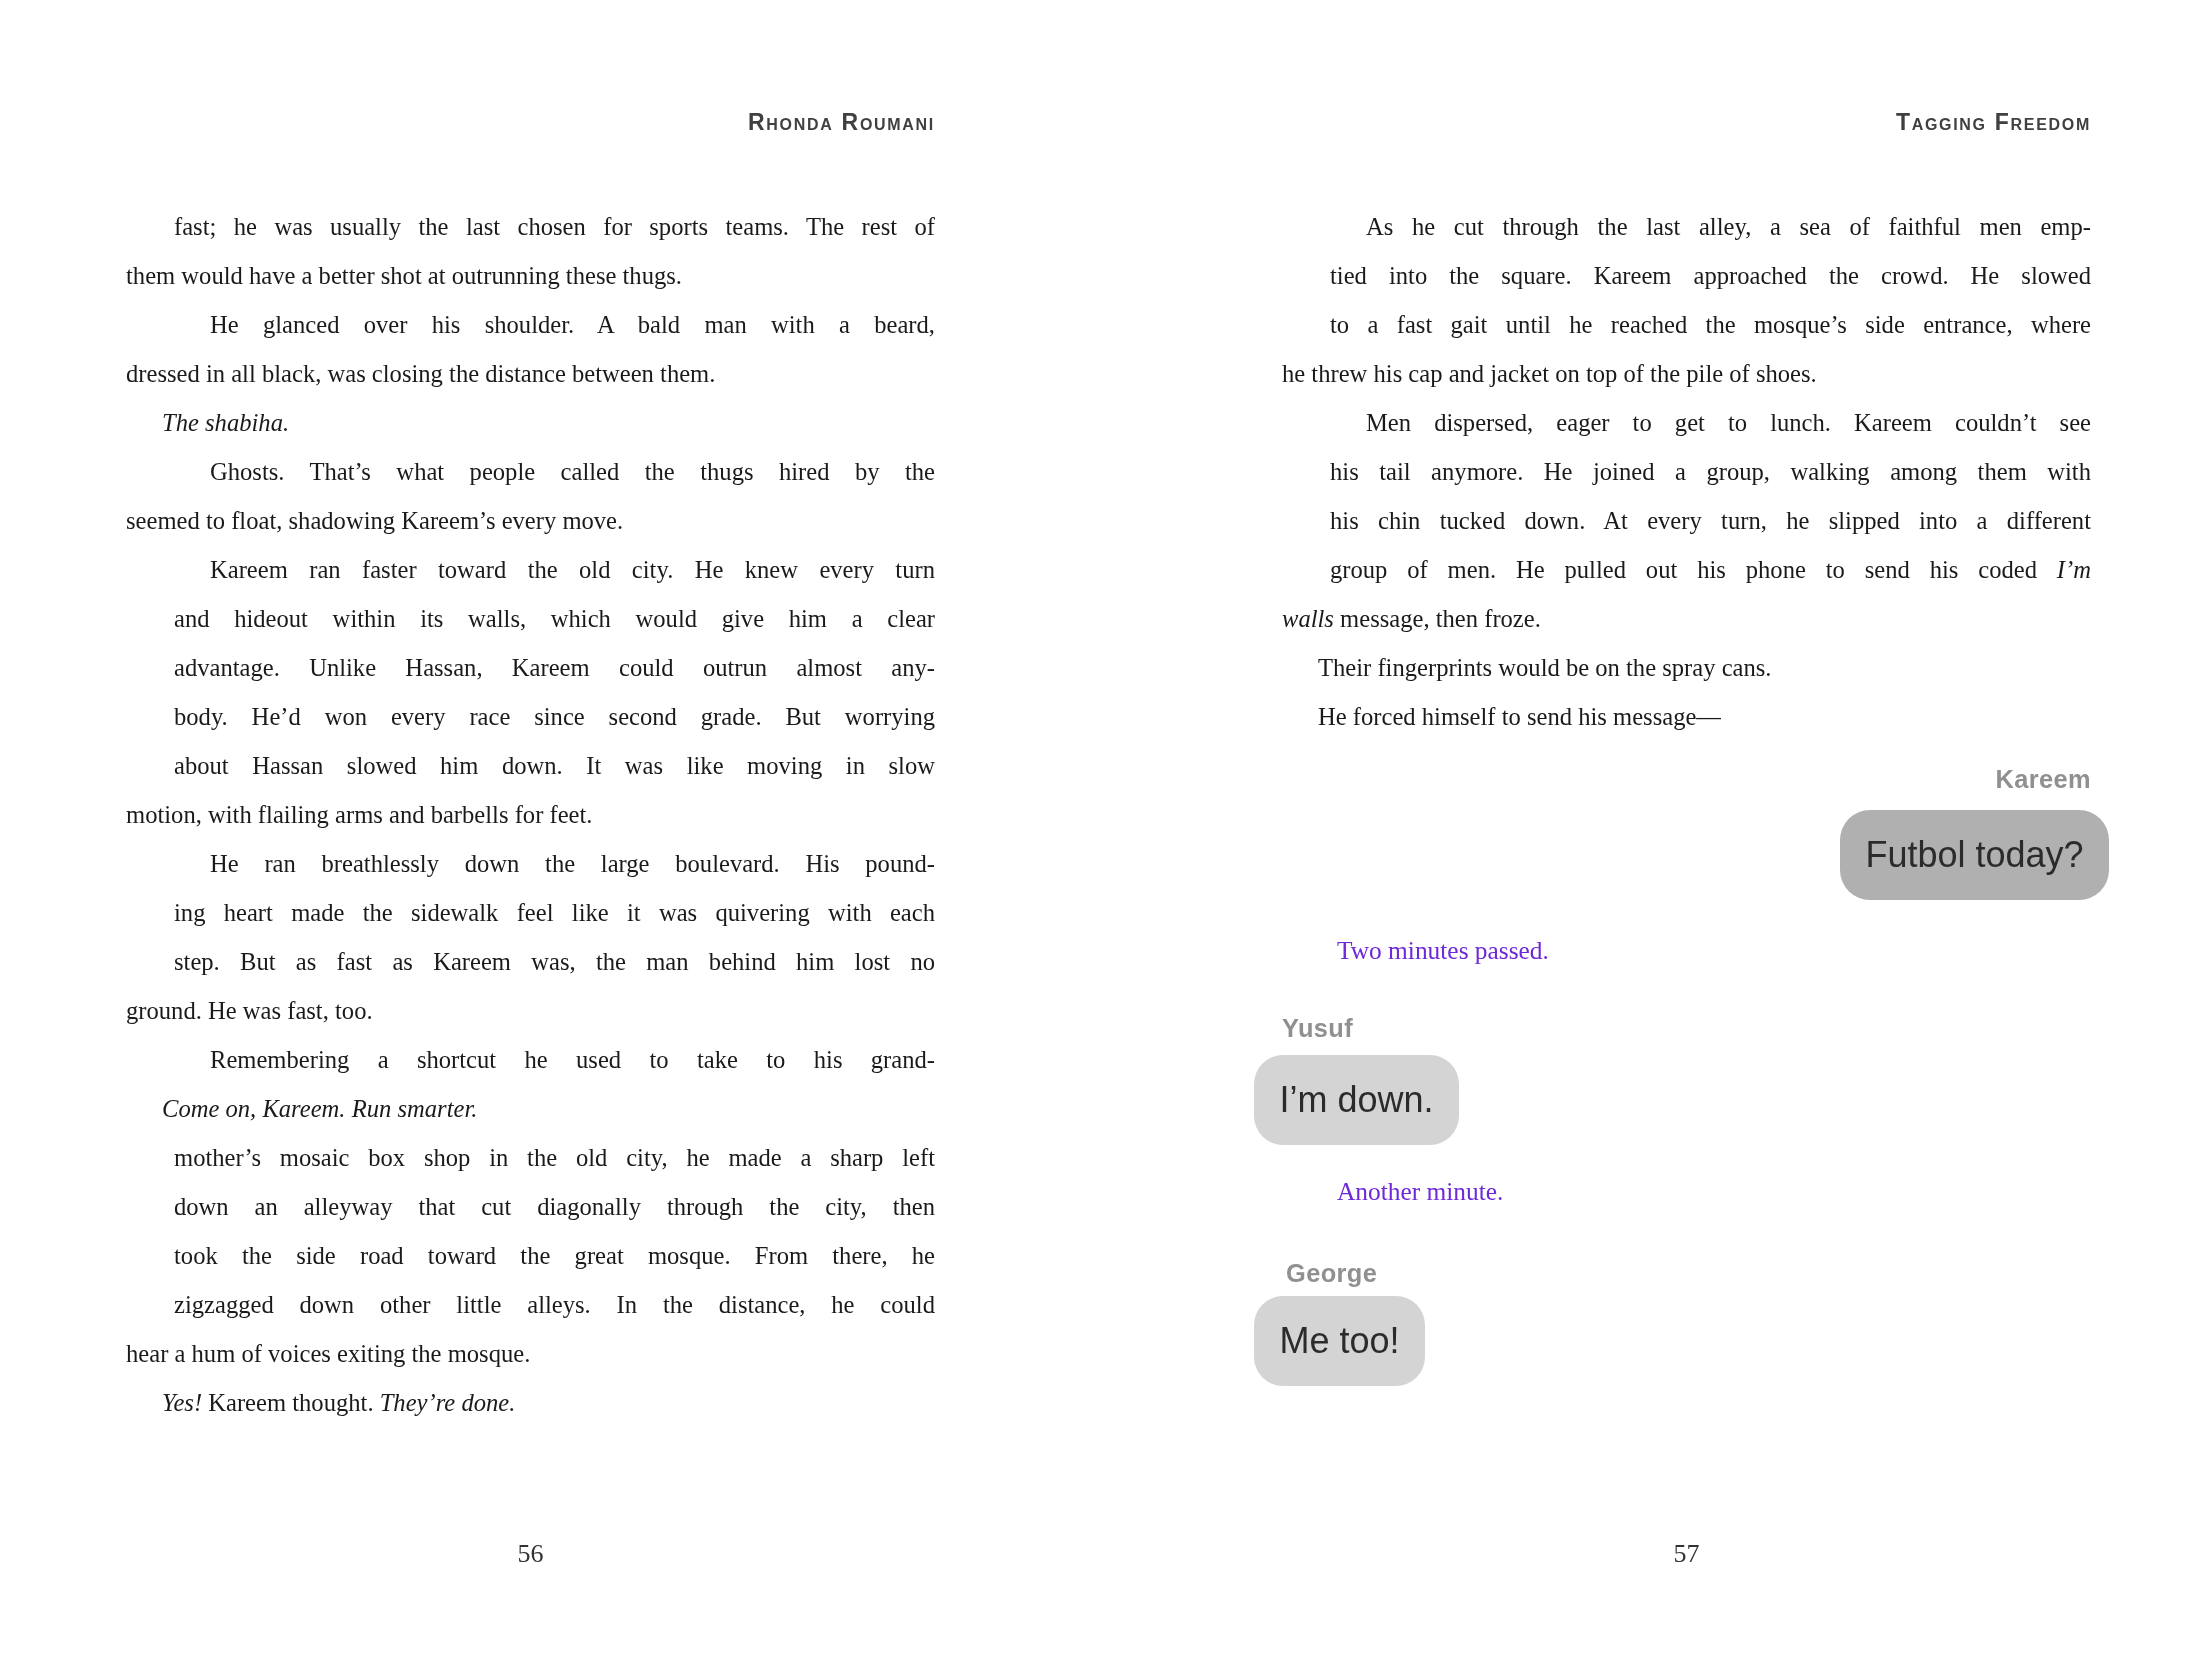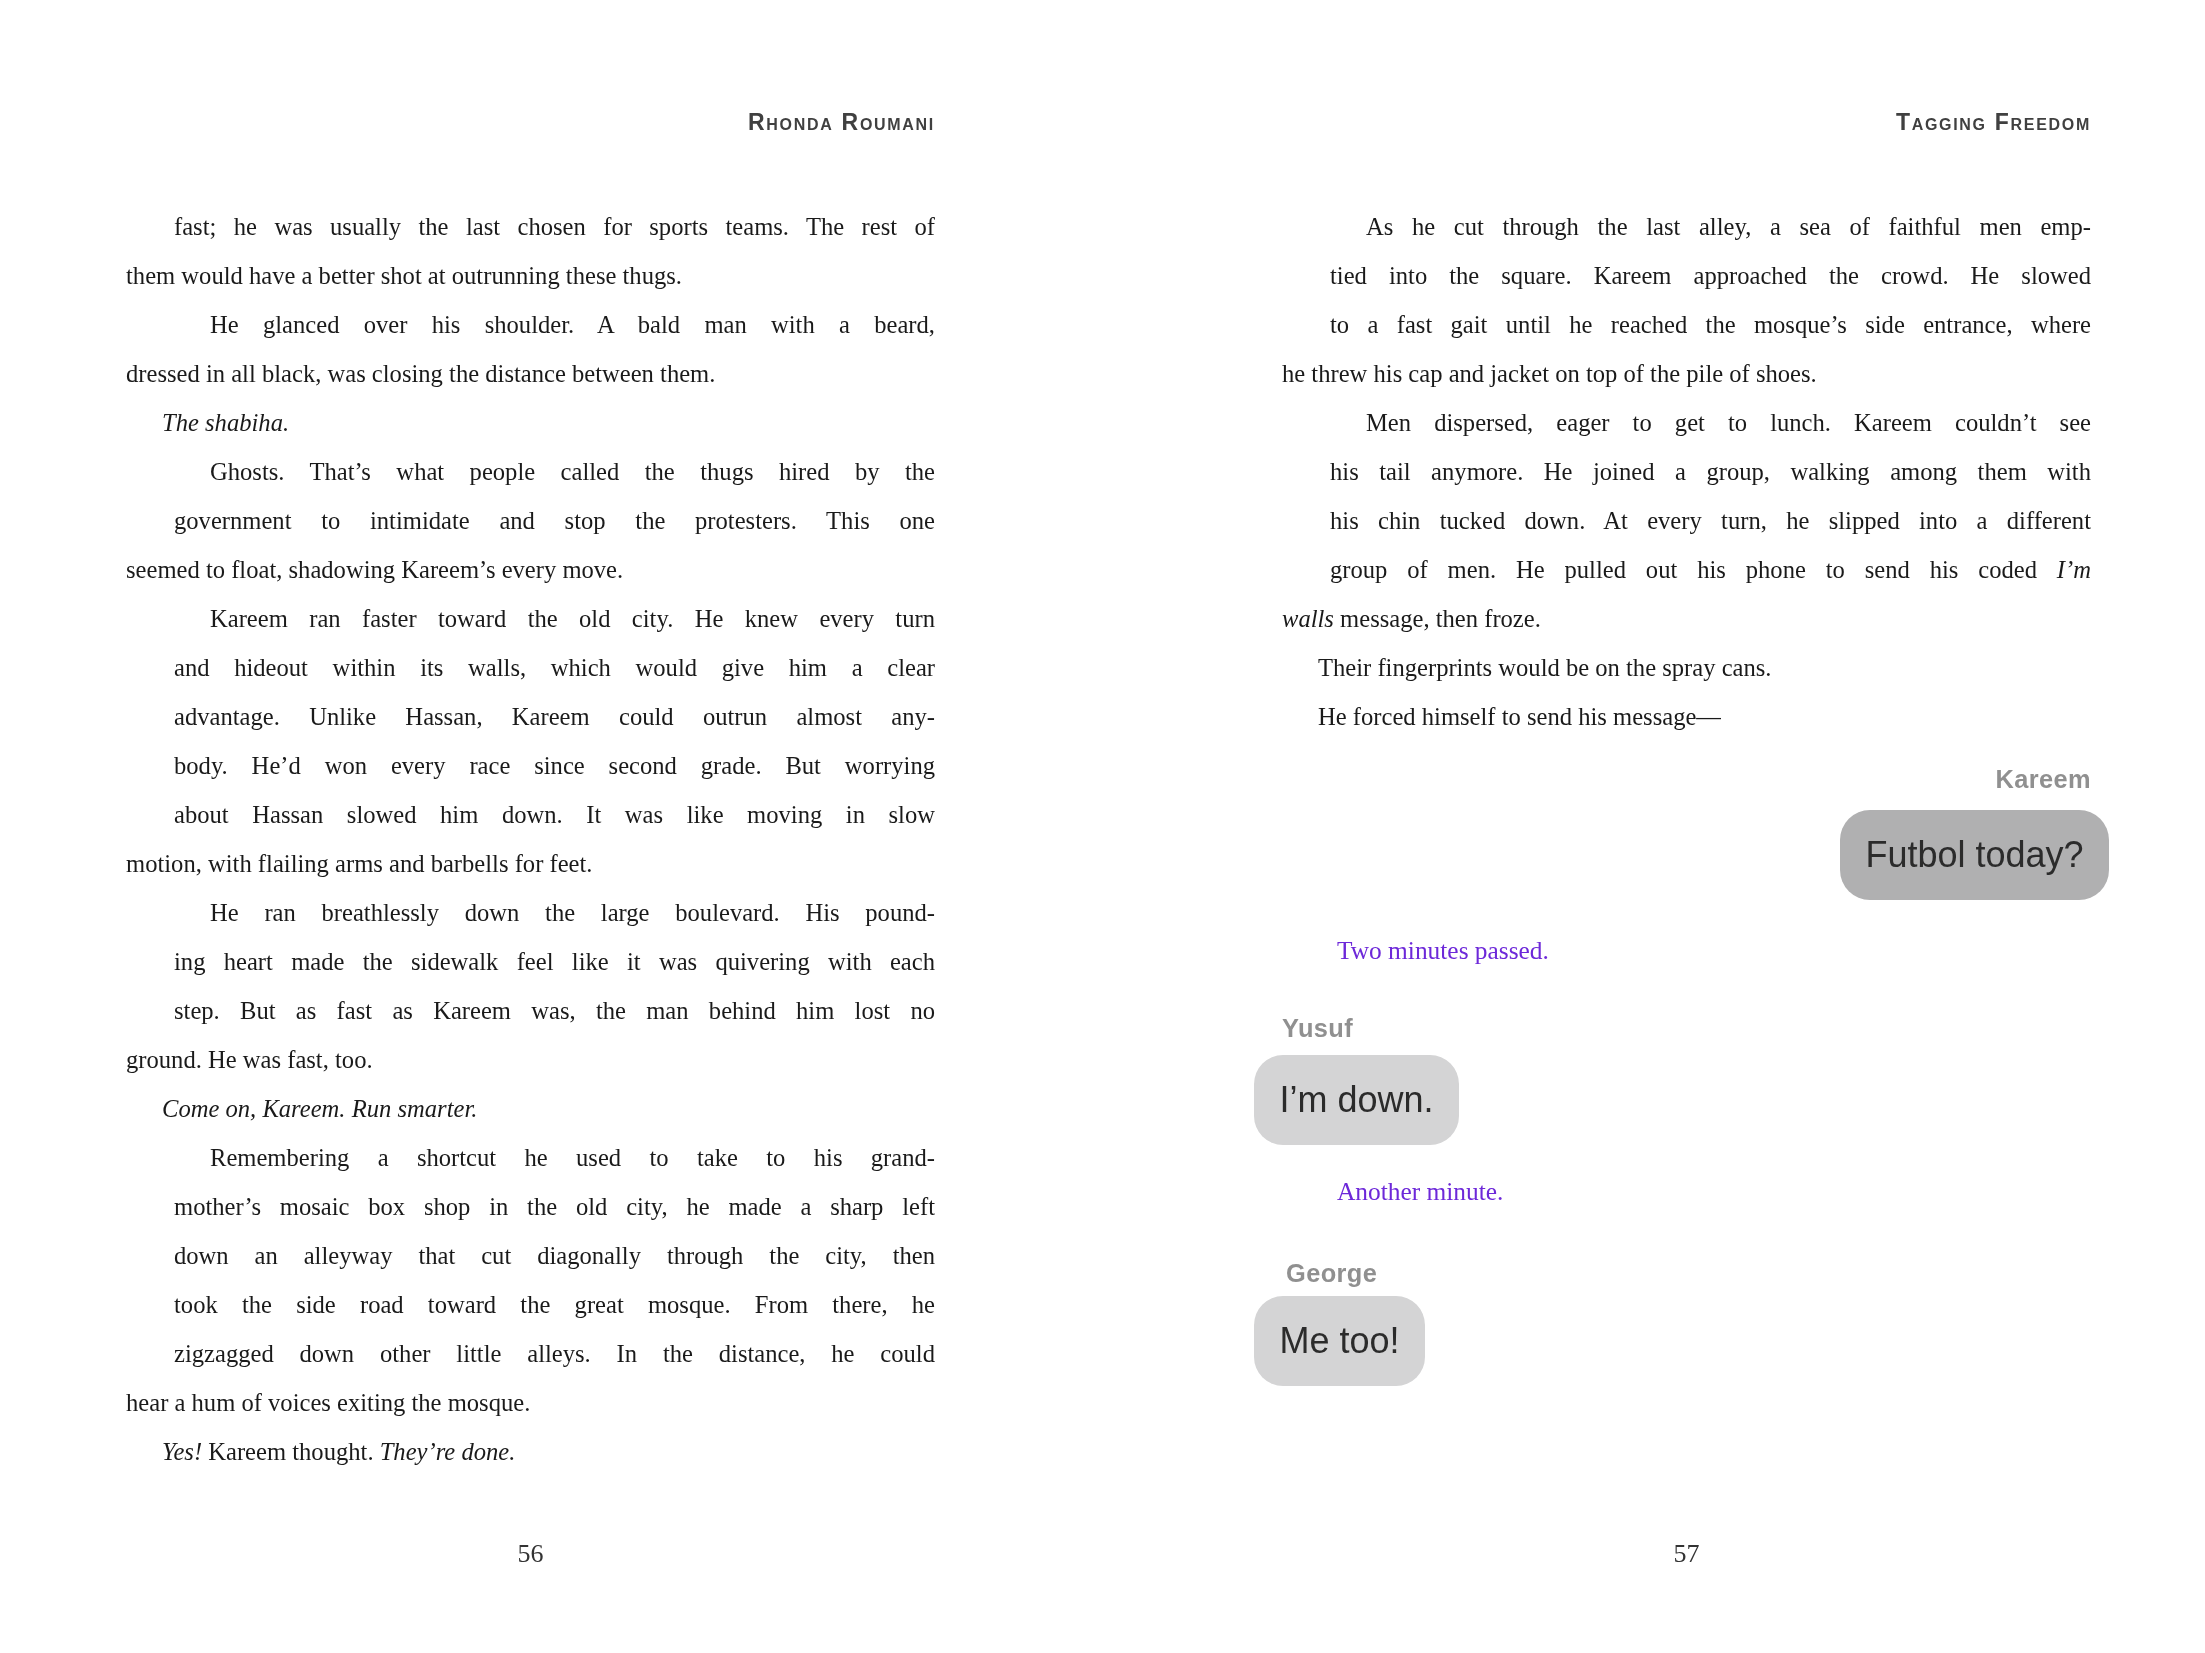--- a/index.html
+++ b/index.html
@@ -91,34 +91,33 @@
 
 <div class="page" id="left-page">
   <div class="running-header">Rhonda Roumani</div>
   <div class="text-column" id="left-lines">
       <div class="line jst"><span>fast; he was usually the last chosen for sports teams. The rest of</span></div>
       <div class="line"><span>them would have a better shot at outrunning these thugs.</span></div>
       <div class="line jst ind"><span>He glanced over his shoulder. A bald man with a beard,</span></div>
       <div class="line"><span>dressed in all black, was closing the distance between them.</span></div>
       <div class="line ind"><span class="it">The shabiha.</span></div>
       <div class="line jst ind"><span>Ghosts. That’s what people called the thugs hired by the</span></div>
-      <div class="line jst"><span>government to intimidate and stop the protesters. This one</span></div>
       <div class="line"><span>seemed to float, shadowing Kareem’s every move.</span></div>
       <div class="line jst ind"><span>Kareem ran faster toward the old city. He knew every turn</span></div>
       <div class="line jst"><span>and hideout within its walls, which would give him a clear</span></div>
       <div class="line jst"><span>advantage. Unlike Hassan, Kareem could outrun almost any-</span></div>
       <div class="line jst"><span>body. He’d won every race since second grade. But worrying</span></div>
       <div class="line jst"><span>about Hassan slowed him down. It was like moving in slow</span></div>
       <div class="line"><span>motion, with flailing arms and barbells for feet.</span></div>
       <div class="line jst ind"><span>He ran breathlessly down the large boulevard. His pound-</span></div>
       <div class="line jst"><span>ing heart made the sidewalk feel like it was quivering with each</span></div>
       <div class="line jst"><span>step. But as fast as Kareem was, the man behind him lost no</span></div>
       <div class="line"><span>ground. He was fast, too.</span></div>
+      <div class="line jst ind"><span>Remembering a shortcut he used to take to his grand-</span></div>
       <div class="line ind"><span class="it">Come on, Kareem. Run smarter.</span></div>
-      <div class="line jst ind"><span>Remembering a shortcut he used to take to his grand-</span></div>
       <div class="line jst"><span>mother’s mosaic box shop in the old city, he made a sharp left</span></div>
       <div class="line jst"><span>down an alleyway that cut diagonally through the city, then</span></div>
       <div class="line jst"><span>took the side road toward the great mosque. From there, he</span></div>
       <div class="line jst"><span>zigzagged down other little alleys. In the distance, he could</span></div>
       <div class="line"><span>hear a hum of voices exiting the mosque.</span></div>
       <div class="line ind"><span class="it">Yes!</span><span> Kareem thought. </span><span class="it">They’re done.</span></div>
     </div>
   <div class="page-number">56</div>
 </div>
 

